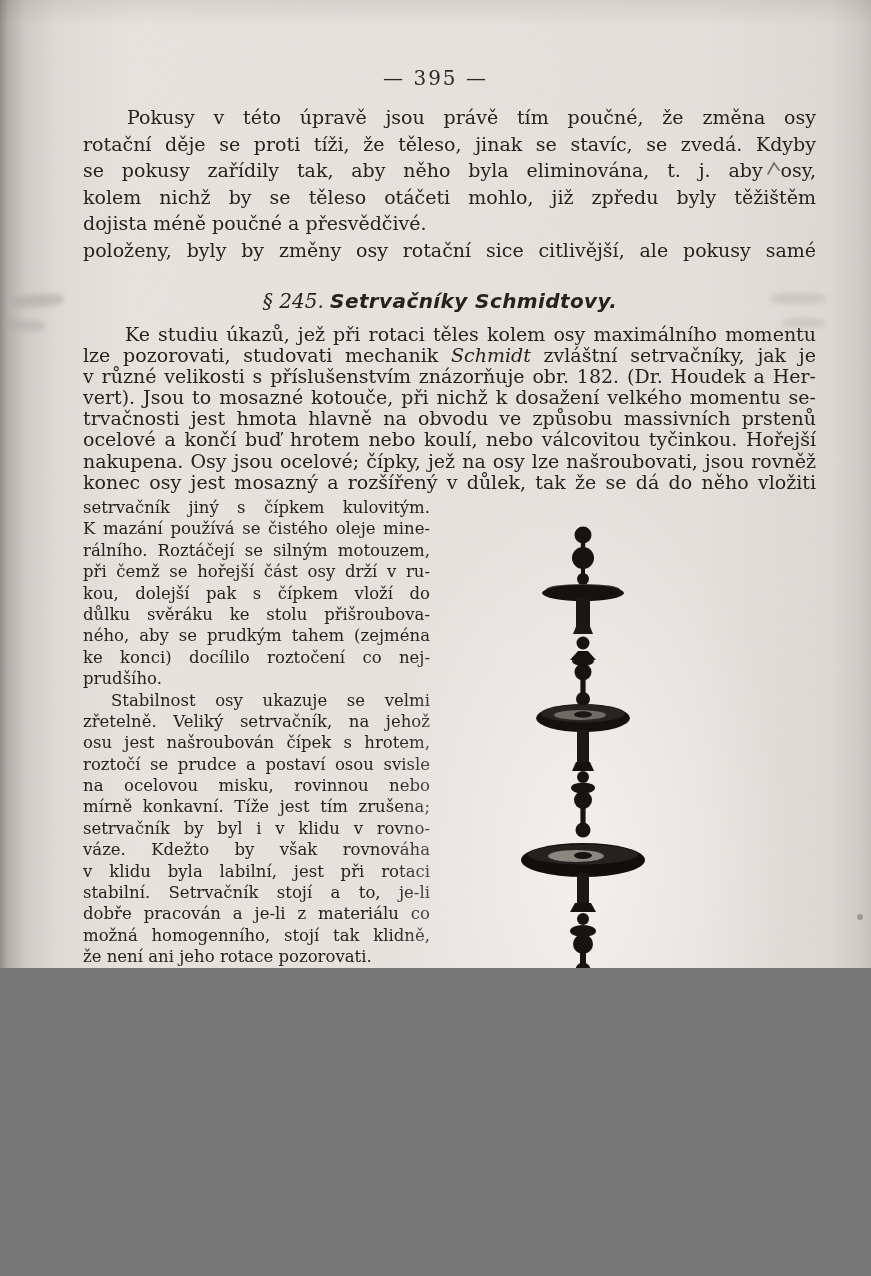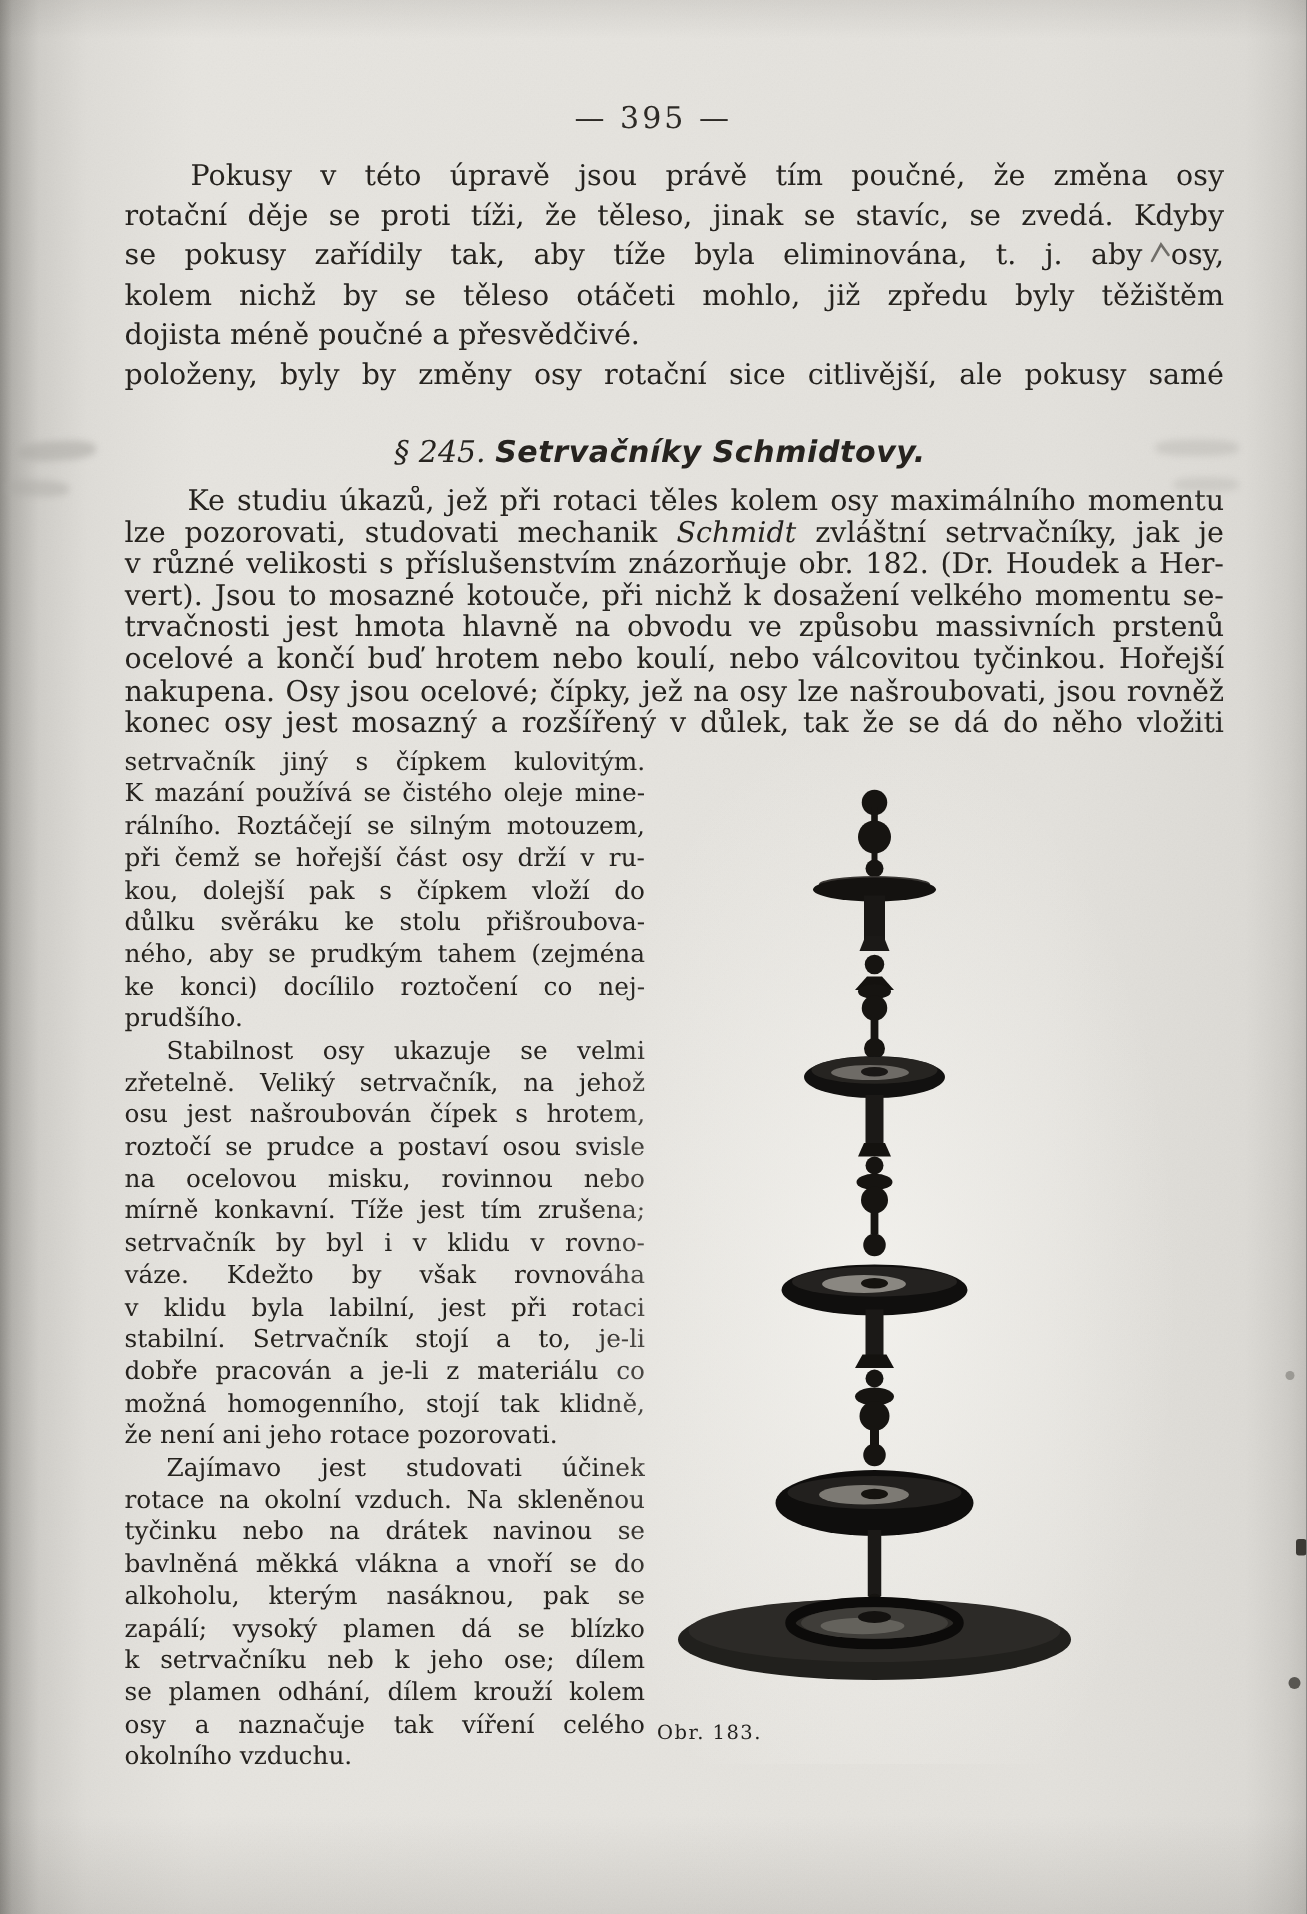--- a/index.html
+++ b/index.html
@@ -1,17 +1,17 @@
 <!DOCTYPE html>
 <html><head>
 <meta charset="utf-8">
 <style>
   html,body{margin:0;padding:0;background:#777;}
   .page{
-    position:relative;width:871px;height:1276px;overflow:hidden;
+    position:relative;width:871px;height:968px;overflow:hidden;
     font-family:"DejaVu Serif","Liberation Serif",serif;
     color:#26231f;
     background:
       linear-gradient(180deg, rgba(70,66,60,.10) 0px, rgba(70,66,60,0) 26px, rgba(70,66,60,0) 1210px, rgba(70,66,60,.12) 1276px),
       linear-gradient(90deg, #8f8d88 0px, #b2b0ab 8px, #cfcdc8 26px, #dedcd7 58px, #e6e4df 130px, #e5e3de 430px, #e3e1dc 700px, #dcdad5 830px, #cfcdc8 858px, #c3c1bc 871px);
   }
   .noise{position:absolute;inset:0;pointer-events:none;}
   .txtblock{position:absolute;left:64px;width:752px;}
   .ln{overflow:hidden;margin-left:19px;}
   .jl{text-align:justify;text-align-last:justify;}
@@ -61,21 +61,21 @@
         <feColorMatrix type="saturate" values="0"></feColorMatrix>
       </filter>
     <rect width="871" height="1276" filter="url(#n)" opacity="0.05"></rect>
   </svg>
 
   <div class="pageno">— 395 —</div>
 
   <div class="txtblock p1">
     <div class="ln jl ind">Pokusy v této úpravě jsou právě tím poučné, že změna osy</div>
     <div class="ln jl">rotační děje se proti tíži, že těleso, jinak se stavíc, se zvedá. Kdyby</div>
-    <div class="ln jl">se pokusy zařídily tak, aby tíže byla eliminována, t. j. aby osy,</div>
+    <div class="ln jl">se pokusy zařídily tak, aby něho byla eliminována, t. j. aby osy,</div>
     <div class="ln jl">kolem nichž by se těleso otáčeti mohlo, již zpředu byly těžištěm</div>
     <div class="ln ll">dojista méně poučné a přesvědčivé.</div>
     <div class="ln jl">položeny, byly by změny osy rotační sice citlivější, ale pokusy samé</div>
   </div>
 
   <div class="heading">
     <span class="sec">§ 245.</span>
     <span> </span>
     <span class="ttl">Setrvačníky Schmidtovy.</span>
   </div>

